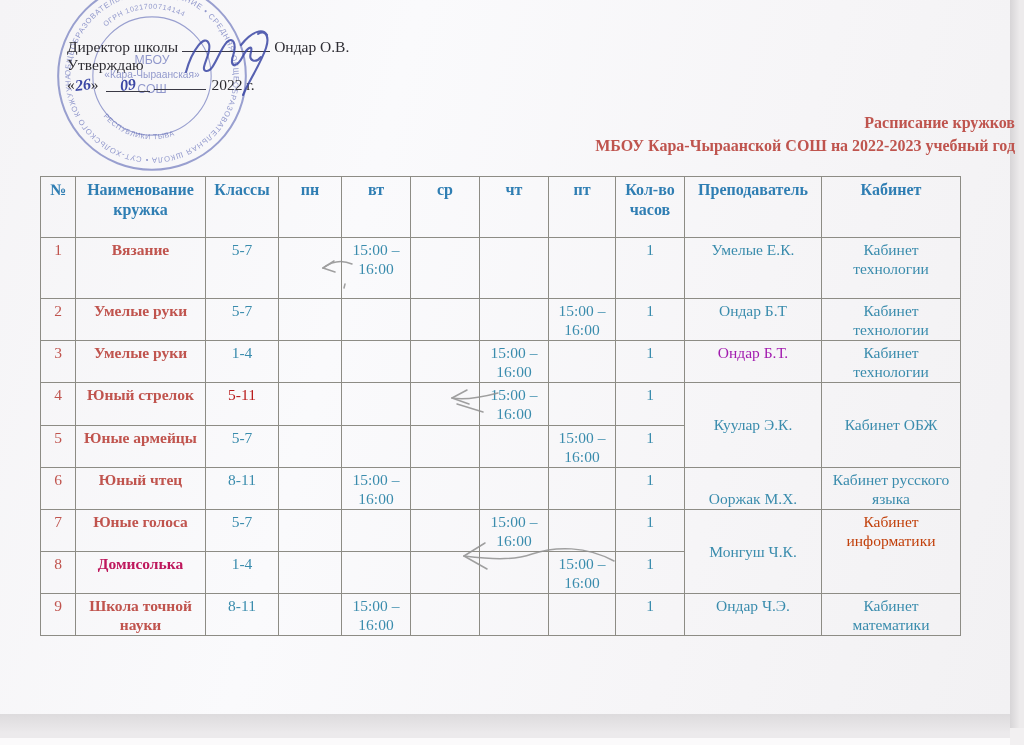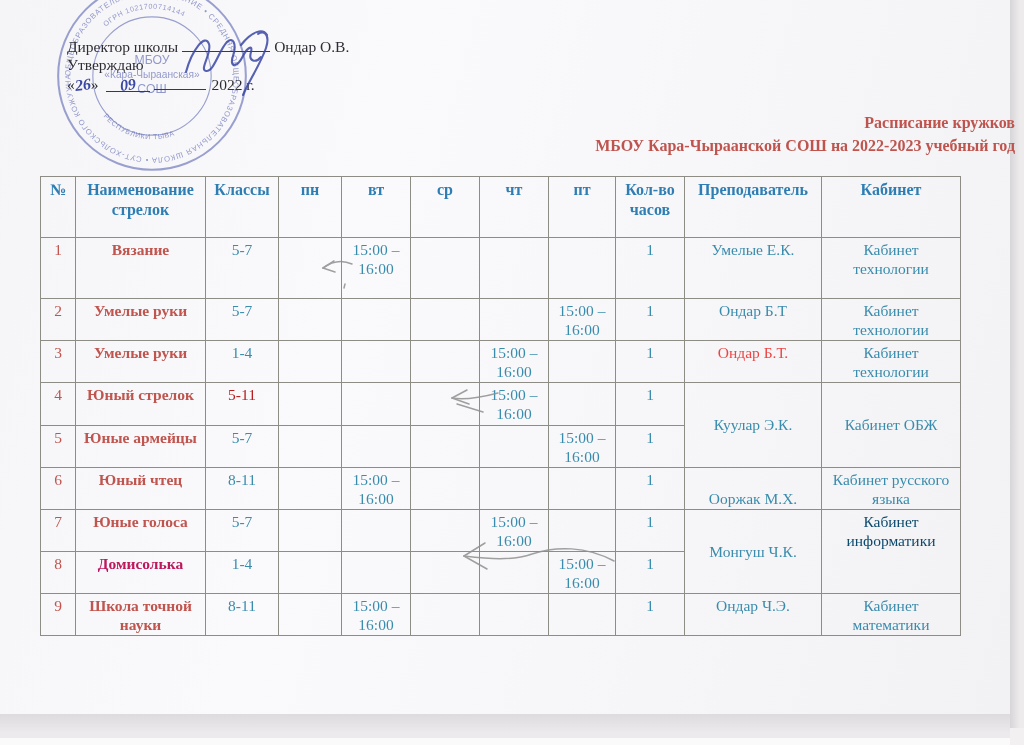--- a/index.html
+++ b/index.html
@@ -115,21 +115,21 @@
         <col style="width:69px">
       <col style="width:69px">
         <col style="width:67px">
         <col style="width:69px">
       <col style="width:137px">
         <col style="width:139px">
     </colgroup>
     <tbody>
         <tr style="height:61px;color:#2f7eb3">
       <th>№</th>
-      <th>Наименование стрелок</th>
+      <th>Наименование кружка</th>
       <th>Классы</th>
       <th>пн</th>
       <th>вт</th>
       <th>ср</th>
       <th>чт</th>
       <th>пт</th>
       <th>Кол-во часов</th>
       <th>Преподаватель</th>
       <th>Кабинет</th>
     </tr>
@@ -165,21 +165,21 @@
     <tr style="height:37px">
       <td style="color:#c0544e">3</td>
       <td class="nm" style="color:#c0544e">Умелые руки</td>
       <td style="color:#3a8cad">1-4</td>
       <td></td>
       <td></td>
       <td></td>
       <td style="color:#3a8cad">15:00 – 16:00</td>
       <td></td>
       <td style="color:#3a8cad">1</td>
-      <td style="color:#ef4444">Ондар Б.Т.</td>
+      <td style="color:#a21caf">Ондар Б.Т.</td>
       <td class="room" style="color:#3a8cad">Кабинет технологии</td>
     </tr>
 
     <tr style="height:43px">
       <td style="color:#c0544e">4</td>
       <td class="nm" style="color:#c0544e">Юный стрелок</td>
       <td style="color:#b91c1c">5-11</td>
       <td></td>
       <td></td>
       <td></td>
@@ -220,21 +220,21 @@
       <td style="color:#c0544e">7</td>
       <td class="nm" style="color:#c0544e">Юные голоса</td>
       <td style="color:#3a8cad">5-7</td>
       <td></td>
       <td></td>
       <td></td>
       <td style="color:#3a8cad">15:00 – 16:00</td>
       <td></td>
       <td style="color:#3a8cad">1</td>
       <td rowspan="2" class="vmid" style="color:#3a8cad">Монгуш Ч.К.</td>
-      <td rowspan="2" class="room" style="color:#0c4a6e">Кабинет информатики</td>
+      <td rowspan="2" class="room" style="color:#c2410c">Кабинет информатики</td>
     </tr>
 
     <tr style="height:40px">
       <td style="color:#c0544e">8</td>
       <td class="nm" style="color:#be185d">Домисолька</td>
       <td style="color:#3a8cad">1-4</td>
       <td></td>
       <td></td>
       <td></td>
       <td></td>

